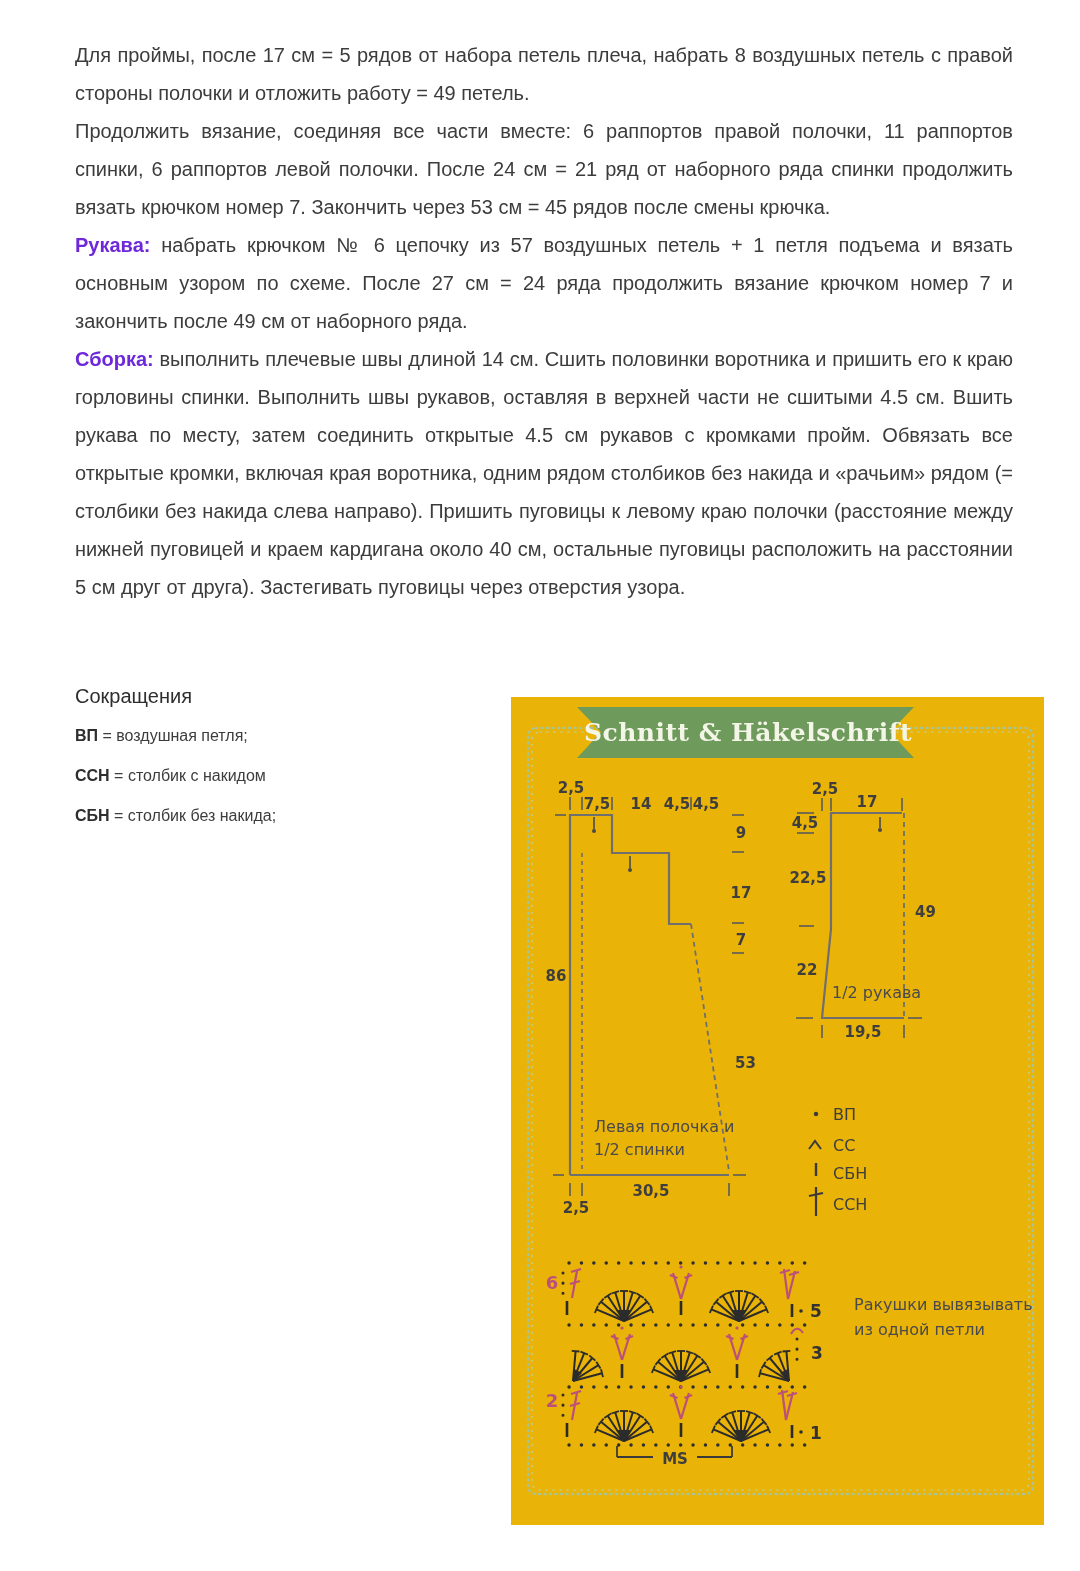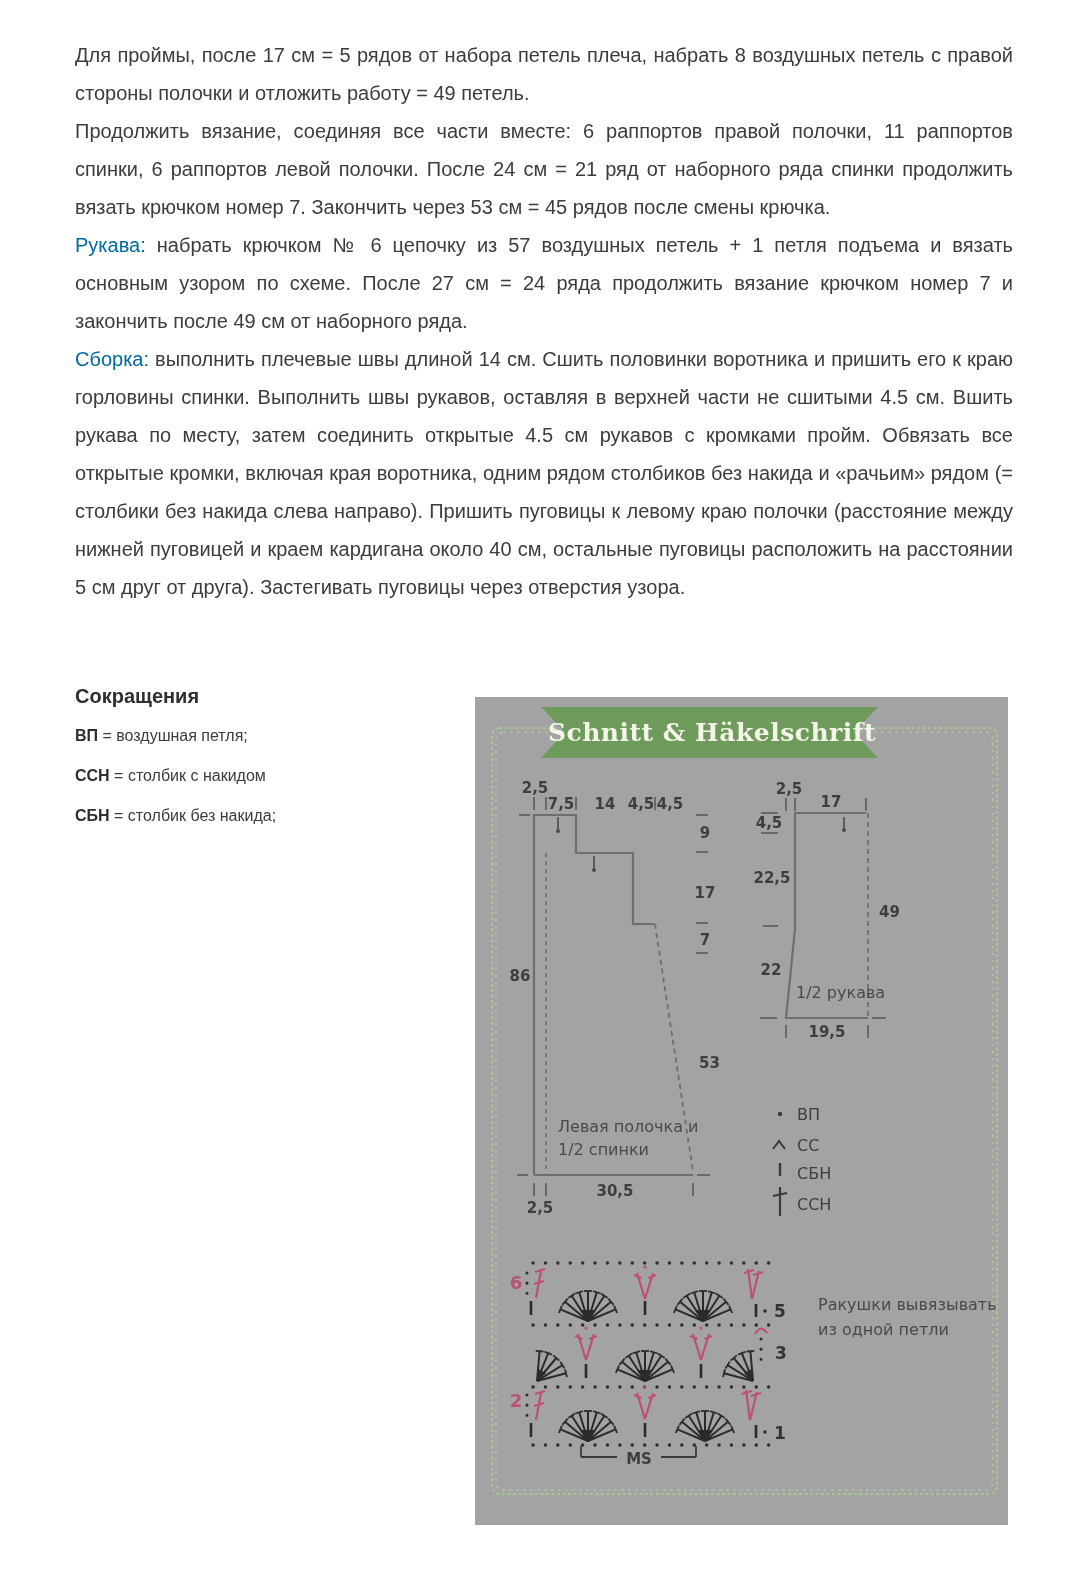--- a/index.html
+++ b/index.html
@@ -2,28 +2,28 @@
 <html><head>
 <meta charset="utf-8">
 <style>
   html,body{margin:0;padding:0;}
   body{
     width:1080px;height:1571px;position:relative;background:#ffffff;
     font-family:"Liberation Sans", sans-serif;color:#3c3c3c;
   }
   .instructions{position:absolute;left:75px;top:36px;width:938px;}
   .instructions p{margin:0;font-size:20px;line-height:38px;text-align:justify;}
-  .instructions b{font-weight:400;color:#0369a1;}
+  .instructions b{font-weight:700;color:#6d28d9;}
   .abbr{position:absolute;left:75px;top:676px;width:400px;}
-  .abbr h3{margin:0;font-size:20px;line-height:40px;font-weight:700;color:#2e2e2e;}
+  .abbr h3{margin:0;font-size:20px;line-height:40px;font-weight:400;color:#2e2e2e;}
   .abbr .row{font-size:16px;line-height:40px;}
   .abbr .row b{font-weight:700;color:#2e2e2e;}
   .diagram-panel{
-    position:absolute;left:475px;top:697px;width:533px;height:828px;
-    background:#a3a3a3;
+    position:absolute;left:511px;top:697px;width:533px;height:828px;
+    background:#eab308;
   }
   .diagram-panel svg{display:block;}
   .sch-num{font-family:"DejaVu Sans",sans-serif;font-size:15px;font-weight:700;fill:#3e3e3e;}
   .sch-label{font-family:"DejaVu Sans",sans-serif;font-size:16px;fill:#4a4a4a;}
   .leg-label{font-family:"DejaVu Sans",sans-serif;font-size:16px;fill:#3e3e3e;}
   .row-num-black{font-family:"DejaVu Sans",sans-serif;font-size:17px;font-weight:700;fill:#333;}
   .row-num-pink{font-family:"DejaVu Sans",sans-serif;font-size:18px;font-weight:700;fill:#bb5078;}
   .banner-text{font-family:"DejaVu Serif",serif;font-size:25px;font-weight:700;fill:#f3f5e6;letter-spacing:.5px;}
 </style>
 </head>

